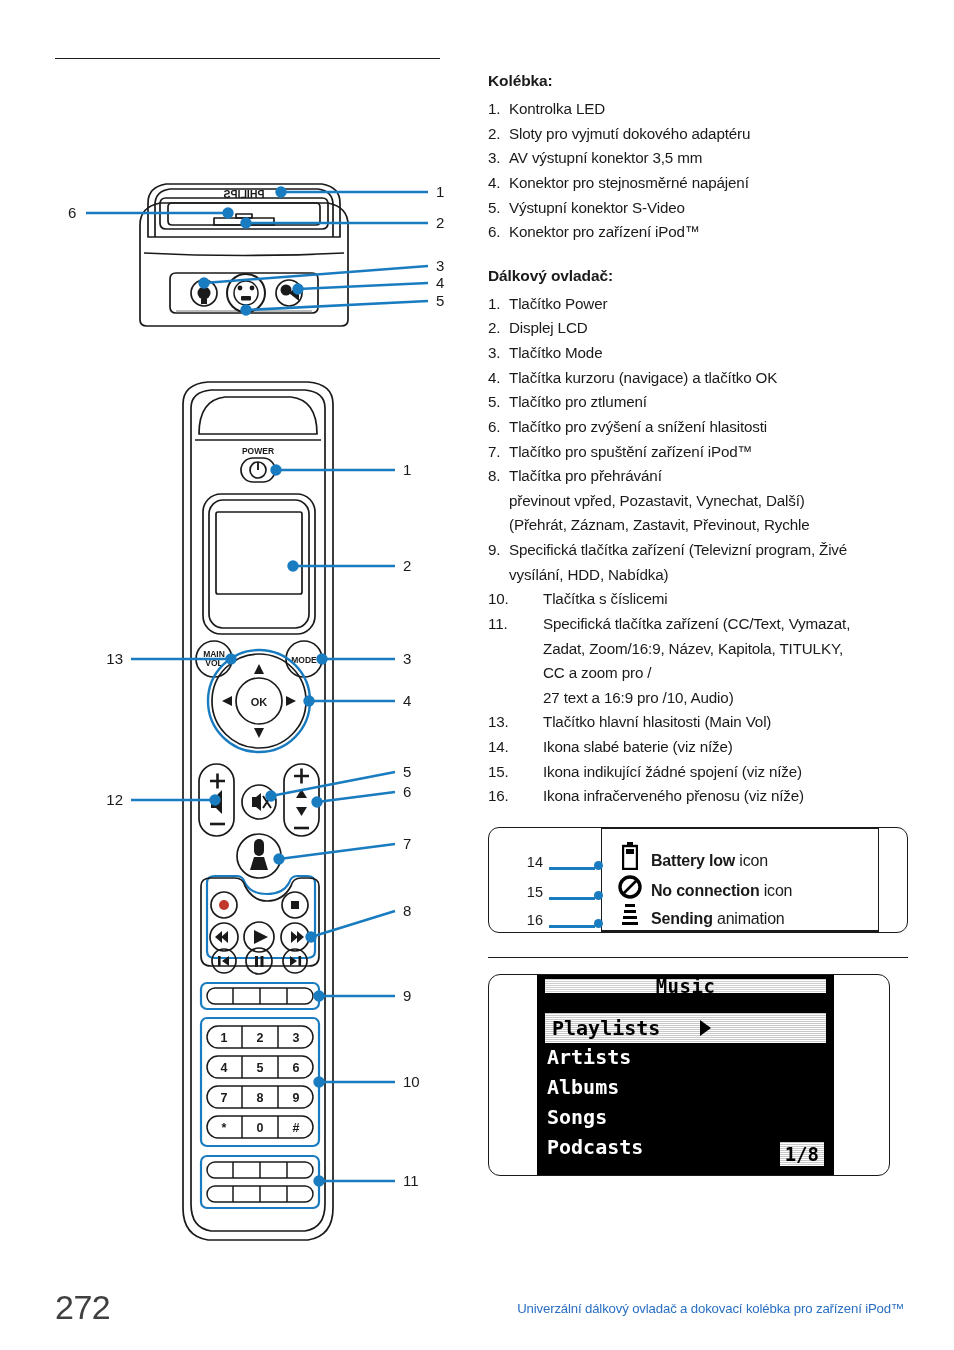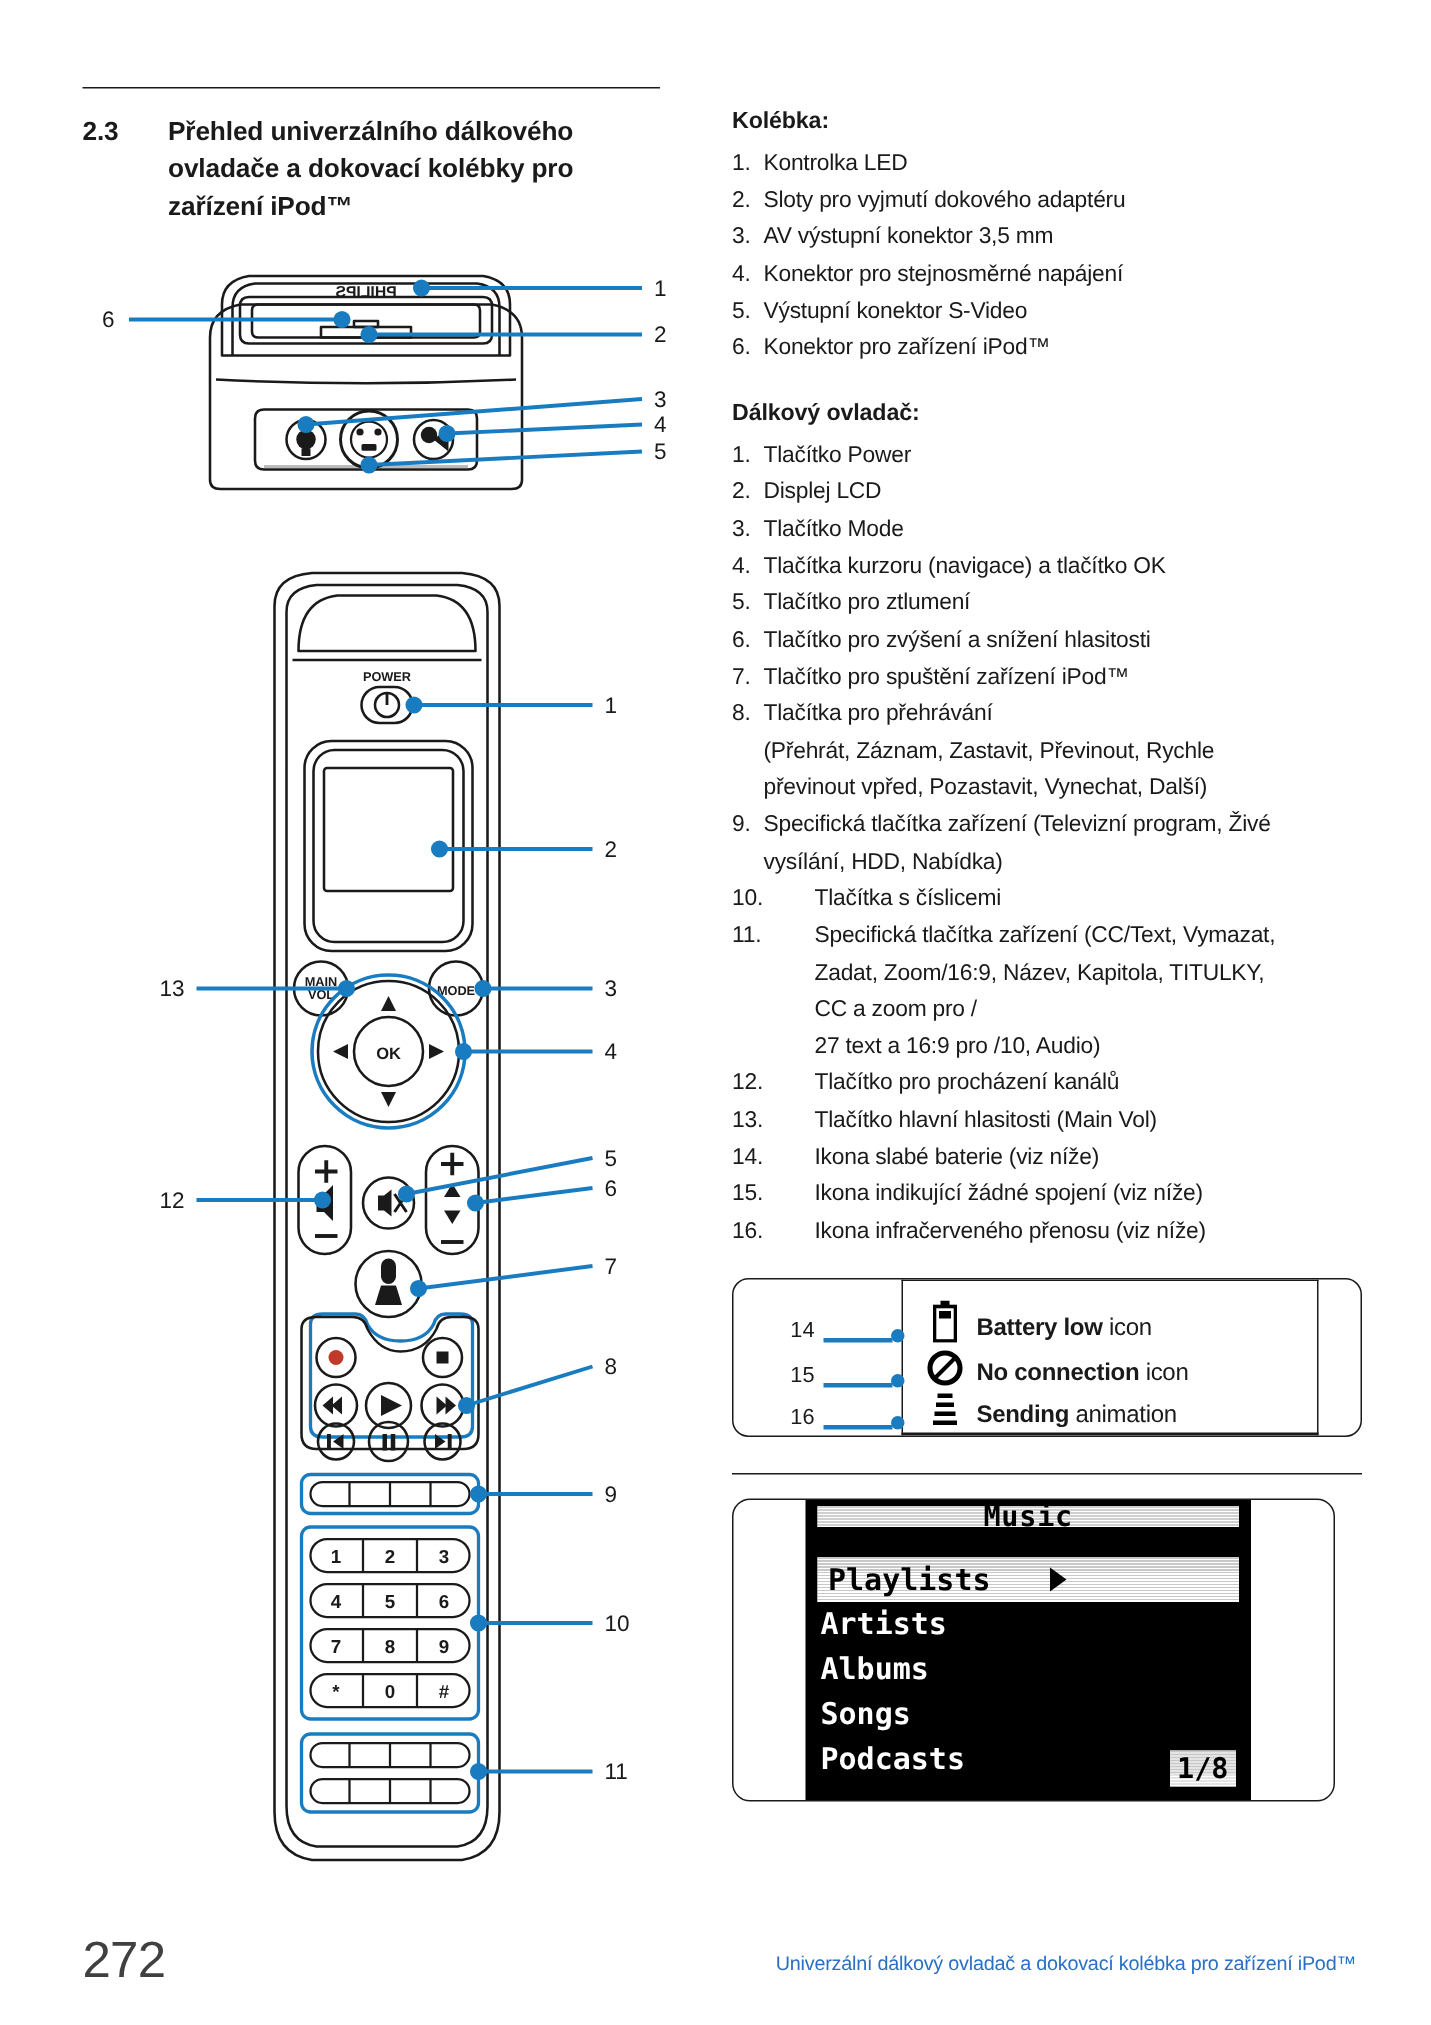--- a/index.html
+++ b/index.html
@@ -294,24 +294,20 @@
     letter-spacing: -0.15px;
   }
 </style>
 </head>
 <body>
 
 <div class="page">
 
   <div class="col-left">
     <hr class="rule">
-    <div class="sec-head">
-      <span class="sec-num">2.3</span>
-      <span class="sec-title">Přehled univerzálního dálkového ovladače a dokovací kolébky pro zařízení iPod™</span>
-    </div>
   </div>
 
   <div class="dock-wrap">
     <svg width="420" height="165" viewBox="0 0 420 165">
       <g fill="none" stroke="#1a1a1a" stroke-width="1.7" stroke-linejoin="round">
 
         <path d="M92,155 L92,60 Q92,42 112,38 L280,38 Q300,42 300,60 L300,155 Q300,161 293,161 L99,161 Q92,161 92,155 Z"></path>
 
         <path d="M100,72 L100,38 Q100,22 118,19 L274,19 Q292,22 292,38 L292,72 Z"></path>
         <path d="M107,72 L107,40 Q107,26 122,24 L270,24 Q285,26 285,40 L285,72"></path>
@@ -642,22 +638,22 @@
         <span class="txt">Tlačítko pro zvýšení a snížení hlasitosti</span>
       </li>
       <li>
         <span class="idx">7.</span>
         <span class="txt">Tlačítko pro spuštění zařízení iPod™</span>
       </li>
       <li>
         <span class="idx">8.</span>
         <span class="txt">
           <span>Tlačítka pro přehrávání</span>
+          <span class="sub-line">převinout vpřed, Pozastavit, Vynechat, Další)</span>
           <span class="sub-line">(Přehrát, Záznam, Zastavit, Převinout, Rychle</span>
-          <span class="sub-line">převinout vpřed, Pozastavit, Vynechat, Další)</span>
         </span>
       </li>
       <li>
         <span class="idx">9.</span>
         <span class="txt">
           <span>Specifická tlačítka zařízení (Televizní program, Živé</span>
           <span class="sub-line">vysílání, HDD, Nabídka)</span>
         </span>
       </li>
     </ol>
@@ -668,24 +664,20 @@
         <span class="txt">Tlačítka s číslicemi</span>
       </li>
       <li>
         <span class="idx">11.</span>
         <span class="txt">
           <span>Specifická tlačítka zařízení (CC/Text, Vymazat,</span>
           <span class="sub-line">Zadat, Zoom/16:9, Název, Kapitola, TITULKY,</span>
           <span class="sub-line">CC a zoom pro /</span>
           <span class="sub-line">27 text a 16:9 pro /10, Audio)</span>
         </span>
-      </li>
-      <li>
-        <span class="idx">12.</span>
-        <span class="txt">Tlačítko pro procházení kanálů</span>
       </li>
       <li>
         <span class="idx">13.</span>
         <span class="txt">Tlačítko hlavní hlasitosti (Main Vol)</span>
       </li>
       <li>
         <span class="idx">14.</span>
         <span class="txt">Ikona slabé baterie (viz níže)</span>
       </li>
       <li>

